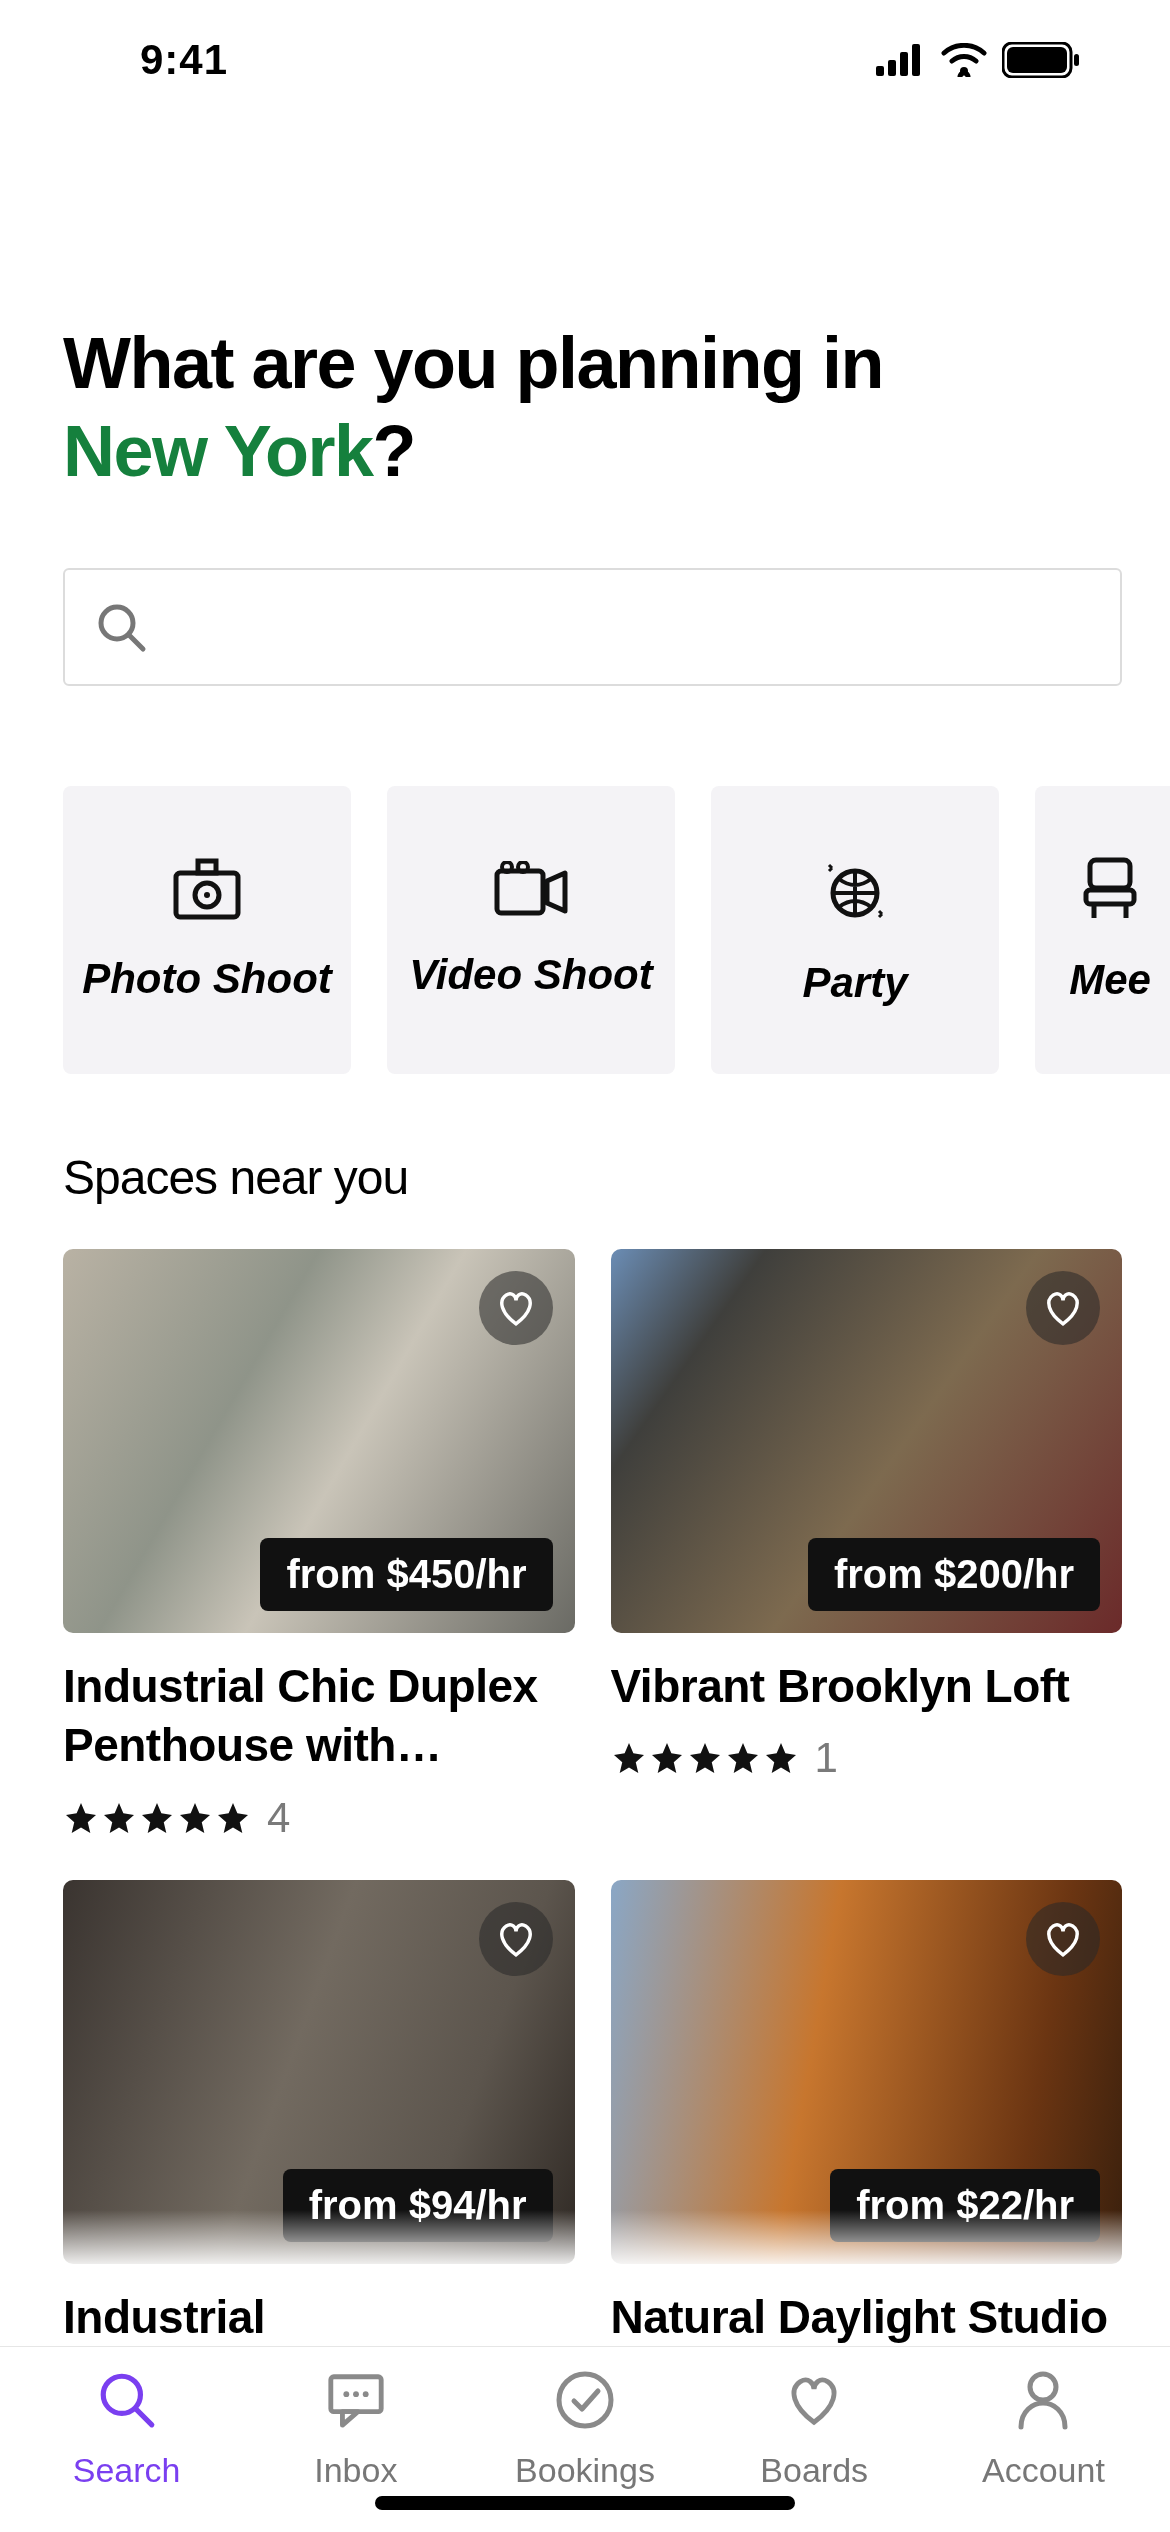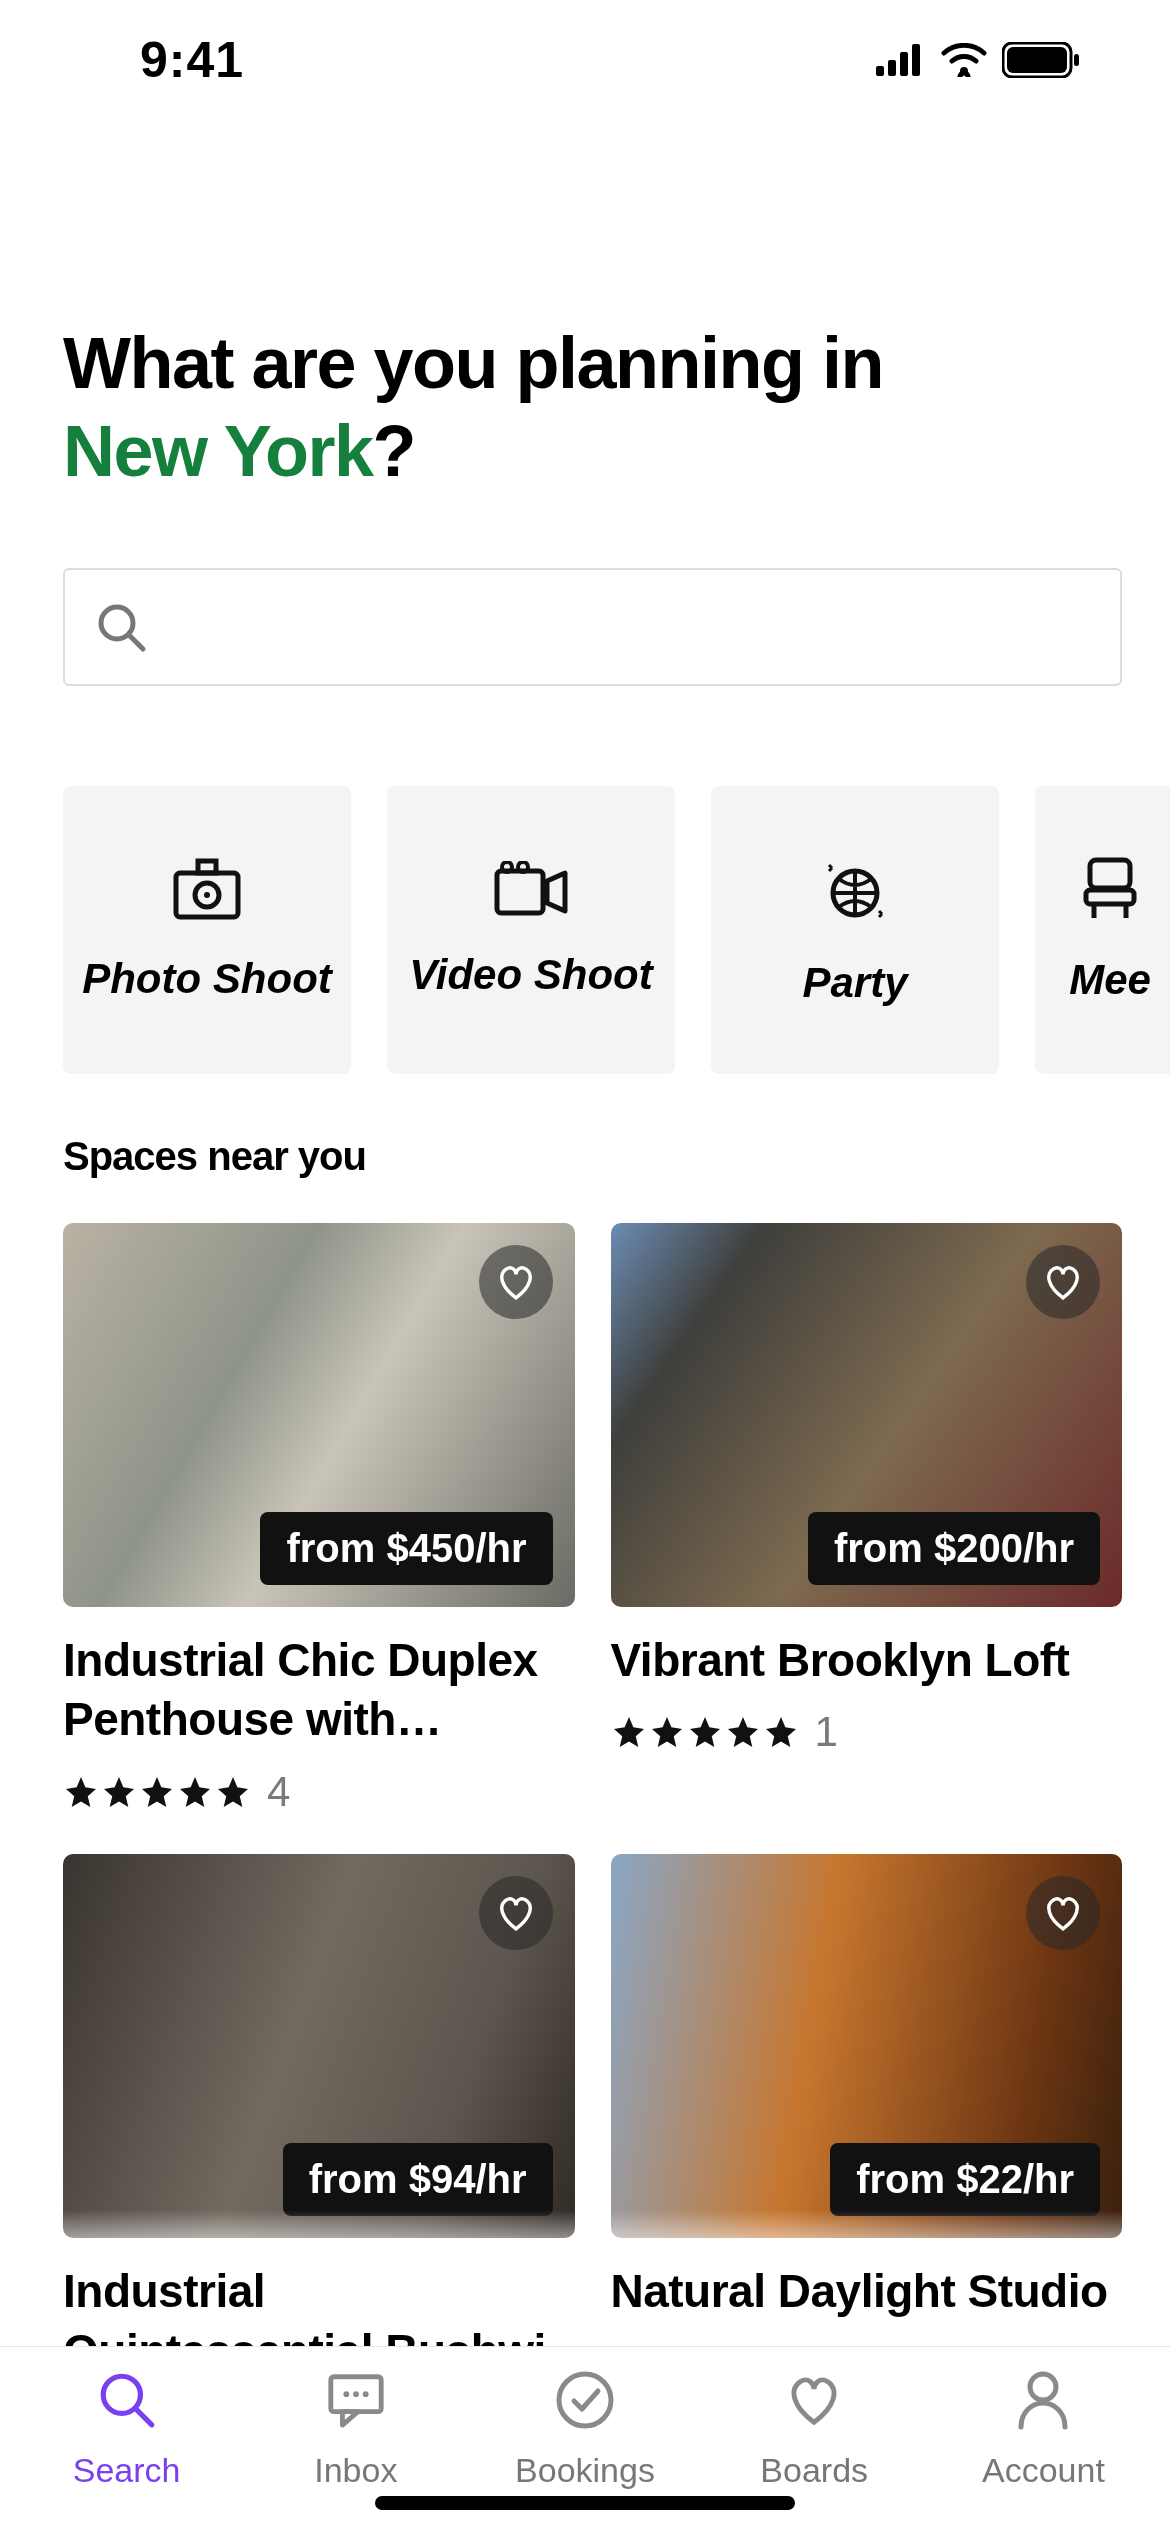--- a/index.html
+++ b/index.html
@@ -1,36 +1,36 @@
 <!DOCTYPE html>
 <html><head>
 <meta charset="utf-8">
 <style>
   * { box-sizing: border-box; margin: 0; padding: 0; }
   html, body { width: 1170px; height: 2532px; font-family: -apple-system, Helvetica, Arial, sans-serif; background: #fff; color: #000; overflow: hidden; }
   
   .status-bar { position: absolute; top: 0; left: 0; right: 0; height: 120px; display: flex; align-items: center; justify-content: space-between; padding: 0 90px 0 140px; }
-  .status-time { font-size: 50px; font-weight: 700; letter-spacing: 1px; }
+  .status-time { font-size: 42px; font-weight: 700; letter-spacing: 1px; }
   .status-icons { display: flex; align-items: center; gap: 14px; }
   
   .content { position: absolute; top: 320px; left: 15px; right: 0; padding: 0 48px; }
   
   .heading { font-size: 72px; font-weight: 800; line-height: 1.22; letter-spacing: -1.5px; }
   .heading .loc { color: #15803d; }
   
   .search-row { margin-top: 72px; display: flex; align-items: center; border: 2px solid #dcdcdc; border-radius: 6px; height: 118px; padding: 0 30px; gap: 26px; }
   .search-row input { flex: 1; border: none; outline: none; font-size: 50px; color: #9a9a9a; background: transparent; }
   .search-row input::placeholder { color: #9a9a9a; }
   
   .cats { margin-top: 100px; display: flex; gap: 36px; overflow: visible; margin-right: -48px; }
   .cat { flex: 0 0 288px; height: 288px; background: #f4f3f6; border-radius: 8px; display: flex; flex-direction: column; align-items: center; justify-content: center; gap: 30px; }
   .cat-label { font-size: 42px; font-weight: 600; font-style: italic; }
   .cat.partial { flex: 0 0 150px; border-top-right-radius:0; border-bottom-right-radius:0;}
   
-  .section-title { margin-top: 60px; font-size: 40px; font-weight: 700; letter-spacing: -1px; }
+  .section-title { margin-top: 76px; font-size: 48px; font-weight: 400; letter-spacing: -1px; }
   
   .grid { margin-top: 44px; display: grid; grid-template-columns: 1fr 1fr; gap: 38px 36px; }
   .card { }
   .card-img { position: relative; width: 100%; height: 384px; border-radius: 10px; overflow: hidden; background: #888; }
   .heart-btn { position: absolute; top: 22px; right: 22px; width: 74px; height: 74px; border-radius: 50%; background: rgba(40,40,40,0.55); display:flex; align-items:center; justify-content:center; }
   .price-pill { position: absolute; bottom: 22px; right: 22px; background: #111; color: #fff; font-size: 40px; font-weight: 600; padding: 14px 26px; border-radius: 8px; }
   .card-title { margin-top: 24px; font-size: 46px; font-weight: 600; line-height: 1.3; letter-spacing: -0.5px;}
   .card-title.trunc { display: -webkit-box; -webkit-line-clamp: 2; -webkit-box-orient: vertical; overflow: hidden; }
   .rating-row { margin-top: 18px; display: flex; align-items: center; gap: 16px; }
   .stars { display: flex; gap: 2px; }

